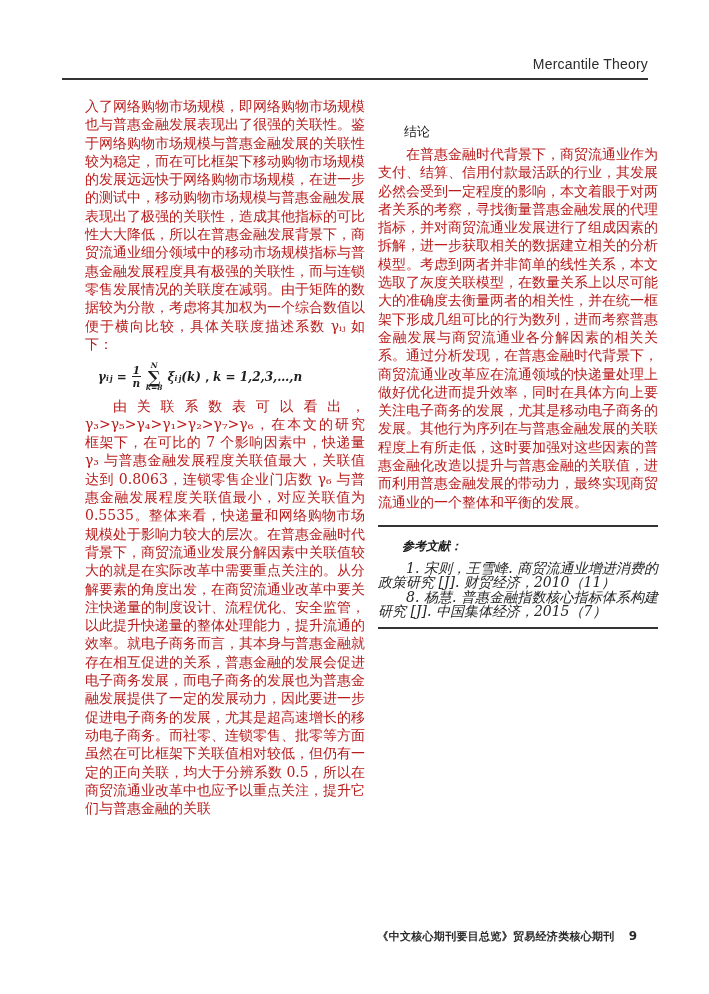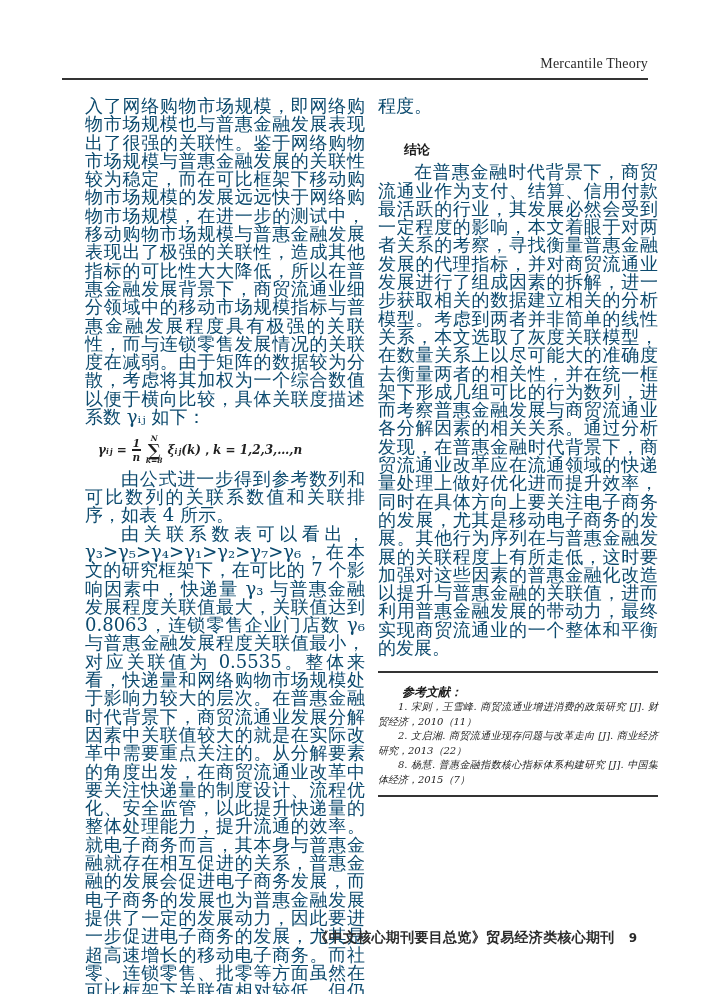--- a/index.html
+++ b/index.html
@@ -11,21 +11,21 @@
     overflow: hidden;
     font-family: "DejaVu Serif", "Liberation Serif", serif;
     color: #1f1f1f;
   }
 
   
   .header-title {
     position: absolute;
     top: 56px;
     right: 61px;
-    font-family: Liberation Serif, serif;
+    font-family: Liberation Sans, sans-serif;
     font-size: 14px;
     color: #2b2b2b;
     letter-spacing: 0.2px;
   }
   .header-rule {
     position: absolute;
     left: 62px;
     right: 61px;
     top: 78px;
     height: 2px;
@@ -36,25 +36,25 @@
   .col {
     position: absolute;
     top: 97px;
     width: 280px;
   }
   .col-left  { left: 85px; }
   .col-right { left: 378px; }
 
   p.body-par {
     margin: 0;
-    font-size: 18px;
+    font-size: 14px;
     line-height: 18.3px;
     text-align: justify;
     text-justify: inter-ideograph;
-    color: #0c4a6e;
+    color: #b91c1c;
   }
   p.indent { text-indent: 2em; }
 
   
   .formula {
     display: flex;
     align-items: center;
     gap: 5px;
     margin: 9px 0 5px 13px;
     font-style: italic;
@@ -78,62 +78,62 @@
     line-height: 1;
   }
   .sum-upper, .sum-lower { font-size: 7.5px; font-weight: bold; }
   .sum-sigma { font-size: 17px; line-height: 0.85; font-style: normal; font-weight: bold; }
 
   
   .section-heading {
     margin: 27px 0 5px 0;
     text-indent: 2em;
     font-family: "DejaVu Sans", "Liberation Sans", sans-serif;
-    font-weight: bold;
+    font-weight: normal;
     font-size: 13px;
     line-height: 16px;
     color: #1a1a1a;
   }
 
   
   .ref-rule { height: 1.8px; background: #343434; border: none; margin: 0; }
   .rule-top { margin: 14px 0 0 0; }
   .rule-bottom { margin: 8px 0 0 0; }
   .ref-heading {
-    margin: 12px 0 0 0;
+    margin: 12px 0 7px 0;
     text-indent: 2em;
     font-style: italic;
     font-weight: bold;
     font-size: 12px;
     line-height: 15px;
     color: #1a1a1a;
   }
   p.ref-item {
     margin: 0;
     text-indent: 2em;
     font-style: italic;
-    font-size: 10px;
+    font-size: 14px;
     line-height: 14.5px;
     text-align: justify;
     color: #242424;
   }
 
   
   .footer {
     position: absolute;
     top: 929px;
     right: 72px;
     display: flex;
     align-items: baseline;
     gap: 14px;
     font-family: "DejaVu Sans", "Liberation Sans", sans-serif;
     font-weight: bold;
     color: #2a2a2a;
   }
-  .footer-note { font-size: 14px; letter-spacing: 0.3px; }
+  .footer-note { font-size: 11px; letter-spacing: 0.3px; }
   .footer-page { font-size: 12px; }
 </style>
 </head>
 <body>
 
 <div class="page">
 
   <div class="header-title">Mercantile Theory</div>
   <div class="header-rule"></div>
 
@@ -148,35 +148,32 @@
         <span>n</span>
       </span>
       <span class="bigsum">
         <span class="sum-upper">N</span>
         <span class="sum-sigma">∑</span>
         <span class="sum-lower">k=8</span>
       </span>
       <span>ξᵢⱼ(k)，k = 1,2,3,…,n</span>
     </div>
 
-    <p class="body-par indent">由公式进一步得到参考数列和可比数列的关联系数值和关联排序，如表 4 所示。</p>
     <p class="body-par indent">由关联系数表可以看出，γ₃&gt;γ₅&gt;γ₄&gt;γ₁&gt;γ₂&gt;γ₇&gt;γ₆，在本文的研究框架下，在可比的 7 个影响因素中，快递量 γ₃ 与普惠金融发展程度关联值最大，关联值达到 0.8063，连锁零售企业门店数 γ₆ 与普惠金融发展程度关联值最小，对应关联值为 0.5535。整体来看，快递量和网络购物市场规模处于影响力较大的层次。在普惠金融时代背景下，商贸流通业发展分解因素中关联值较大的就是在实际改革中需要重点关注的。从分解要素的角度出发，在商贸流通业改革中要关注快递量的制度设计、流程优化、安全监管，以此提升快递量的整体处理能力，提升流通的效率。就电子商务而言，其本身与普惠金融就存在相互促进的关系，普惠金融的发展会促进电子商务发展，而电子商务的发展也为普惠金融发展提供了一定的发展动力，因此要进一步促进电子商务的发展，尤其是超高速增长的移动电子商务。而社零、连锁零售、批零等方面虽然在可比框架下关联值相对较低，但仍有一定的正向关联，均大于分辨系数 0.5，所以在商贸流通业改革中也应予以重点关注，提升它们与普惠金融的关联</p>
   </div>
 
   <div class="col col-right">
-    <p class="body-par">程度。</p>
 
     <h2 class="section-heading">结论</h2>
     <p class="body-par indent">在普惠金融时代背景下，商贸流通业作为支付、结算、信用付款最活跃的行业，其发展必然会受到一定程度的影响，本文着眼于对两者关系的考察，寻找衡量普惠金融发展的代理指标，并对商贸流通业发展进行了组成因素的拆解，进一步获取相关的数据建立相关的分析模型。考虑到两者并非简单的线性关系，本文选取了灰度关联模型，在数量关系上以尽可能大的准确度去衡量两者的相关性，并在统一框架下形成几组可比的行为数列，进而考察普惠金融发展与商贸流通业各分解因素的相关关系。通过分析发现，在普惠金融时代背景下，商贸流通业改革应在流通领域的快递量处理上做好优化进而提升效率，同时在具体方向上要关注电子商务的发展，尤其是移动电子商务的发展。其他行为序列在与普惠金融发展的关联程度上有所走低，这时要加强对这些因素的普惠金融化改造以提升与普惠金融的关联值，进而利用普惠金融发展的带动力，最终实现商贸流通业的一个整体和平衡的发展。</p>
 
     <hr class="ref-rule rule-top">
     <h3 class="ref-heading">参考文献：</h3>
 
     <p class="ref-item">1. 宋则，王雪峰. 商贸流通业增进消费的政策研究 [J]. 财贸经济，2010（11）</p>
-    <p class="ref-item">2. 文启湘. 商贸流通业现存问题与改革走向 [J]. 商业经济研究，2013（22）</p>
     <p class="ref-item">8. 杨慧. 普惠金融指数核心指标体系构建研究 [J]. 中国集体经济，2015（7）</p>
 
     <hr class="ref-rule rule-bottom">
   </div>
 
   <div class="footer">
     <span class="footer-note">《中文核心期刊要目总览》贸易经济类核心期刊</span>
     <span class="footer-page">9</span>
   </div>
 

